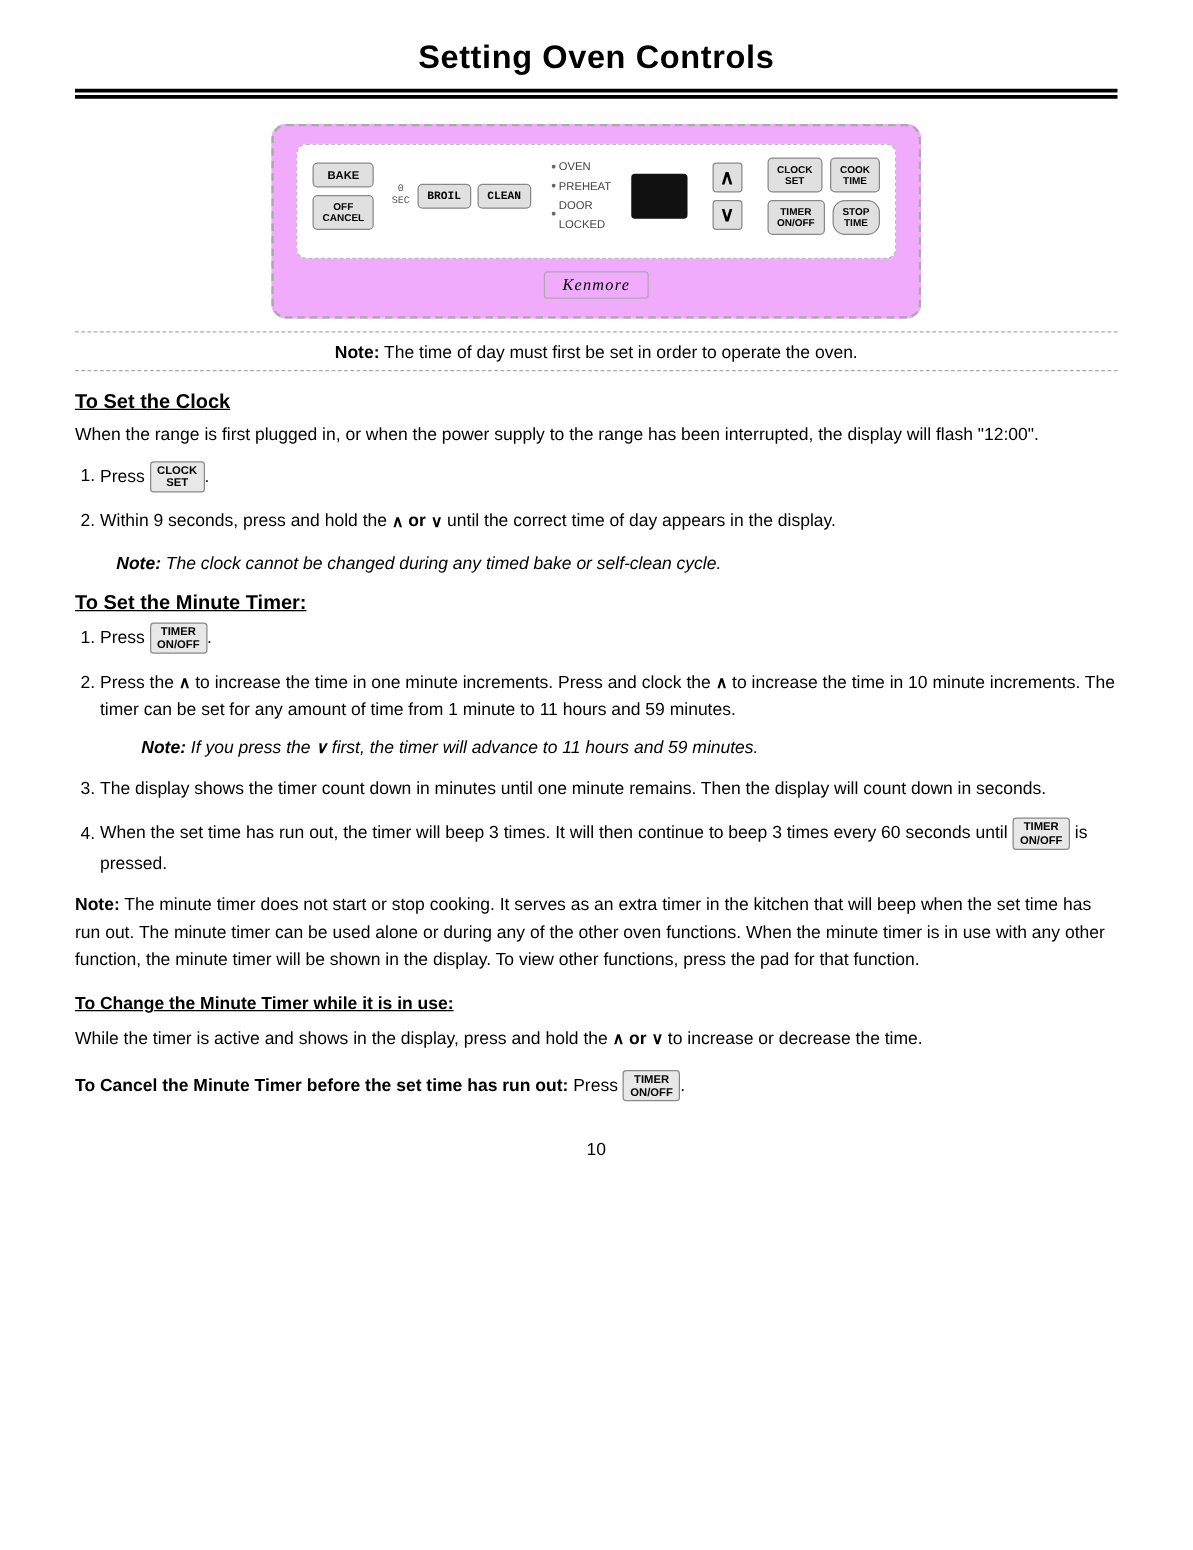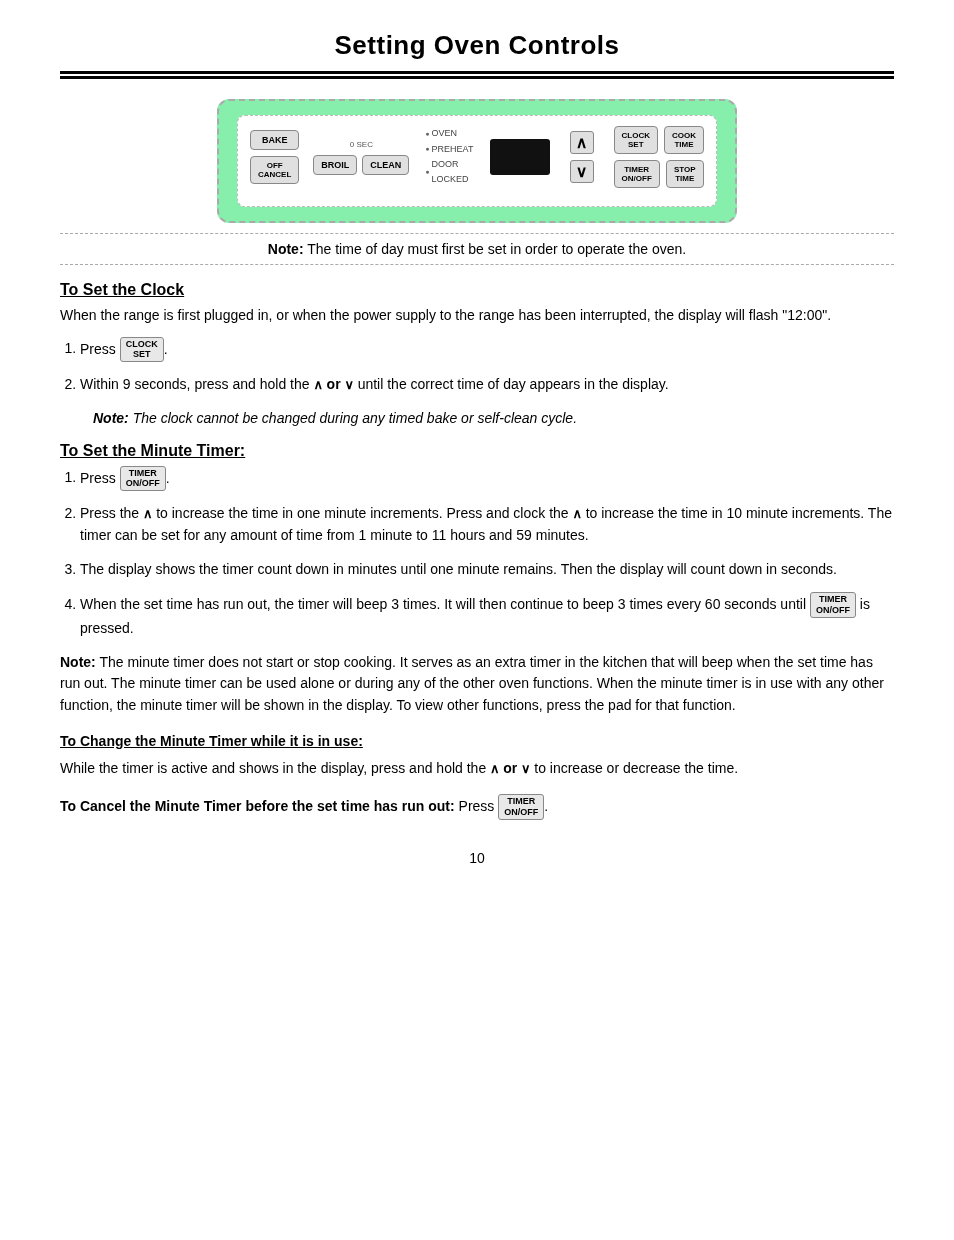--- a/index.html
+++ b/index.html
@@ -28,21 +28,21 @@
     .oven-diagram {
       display: flex;
       justify-content: center;
       margin-bottom: 10px;
     }
     .oven-box {
       border: 2px dashed #aaa;
       border-radius: 12px;
       padding: 14px 18px;
       width: 520px;
-      background: #86efac;
+      background: #f0abfc;
       position: relative;
     }
     .oven-inner {
       border: 1px dashed #bbb;
       border-radius: 8px;
       padding: 10px 12px;
       background: #fff;
     }
     .oven-row {
       display: flex;
@@ -201,21 +201,21 @@
 <div class="oven-diagram">
   <div class="oven-box">
     <div class="oven-inner">
       <div class="oven-row">
 
         <div style="display:flex;flex-direction:column;gap:6px;">
           <div class="oven-btn" style="font-size:9px;">BAKE</div>
           <div class="oven-btn" style="font-size:8px;">OFF<br>CANCEL</div>
         </div>
 
-        <div style="display:flex;flex-direction:column;gap:6px;margin-left:6px;">
+        <div style="display:flex;flex-direction:row;gap:6px;margin-left:6px;font-family:Liberation Mono, monospace;">
           <div style="font-size:8px;color:#555;text-align:center;">0 SEC</div>
           <div style="display:flex;gap:5px;">
             <div class="oven-btn" style="font-size:9px;">BROIL</div>
             <div class="oven-btn" style="font-size:9px;">CLEAN</div>
           </div>
         </div>
 
         <div class="oven-indicators">
           <div class="oven-indicator-row">
             <span class="dot">●</span>
@@ -238,24 +238,27 @@
           <div class="oven-arrow">∨</div>
         </div>
 
         <div class="oven-right-btns">
           <div class="oven-right-row">
             <div class="oven-btn" style="font-size:8px;">CLOCK<br>SET</div>
             <div class="oven-btn" style="font-size:8px;">COOK<br>TIME</div>
           </div>
           <div class="oven-right-row">
             <div class="oven-btn" style="font-size:8px;">TIMER<br>ON/OFF</div>
-            <div class="oven-btn" style="font-size:8px;">STOP<br>TIME</div>
+            <div class="oven-btn" style="font-size:8px;border-radius:10px;">STOP<br>TIME</div>
           </div>
         </div>
       </div>
+    </div>
+    <div class="oven-bottom">
+      <div class="kenmore-label">Kenmore</div>
     </div>
   </div>
 </div>
 
 <div class="note-bar">
   <strong>Note:</strong>
   <span>The time of day must first be set in order to operate the oven.</span>
 </div>
 
 <div class="section-heading">
@@ -290,20 +293,26 @@
   <li class="step-item">
     <span>Press</span>
     <span class="inline-btn">TIMER<br>ON/OFF</span><span>.</span>
   </li>
   <li class="step-item">
     <span>Press the</span>
     <span class="inline-arrow"> ∧ </span>
     <span>to increase the time in one minute increments. Press and clock the</span>
     <span class="inline-arrow"> ∧ </span>
     <span>to increase the time in 10 minute increments. The timer can be set for any amount of time from 1 minute to 11 hours and 59 minutes.</span>
+    <div class="note-inline indent-block" style="margin-top:8px;">
+      <strong>Note:</strong>
+      <span>If you press the</span>
+      <span class="inline-arrow"> ∨ </span>
+      <span>first, the timer will advance to 11 hours and 59 minutes.</span>
+    </div>
   </li>
   <li class="step-item">The display shows the timer count down in minutes until one minute remains. Then the display will count down in seconds.</li>
   <li class="step-item">
     <span>When the set time has run out, the timer will beep 3 times. It will then continue to beep 3 times every 60 seconds until</span>
     <span class="inline-btn">TIMER<br>ON/OFF</span>
     <span>is pressed.</span>
   </li>
 </ol>
 
 <div class="section-text">

